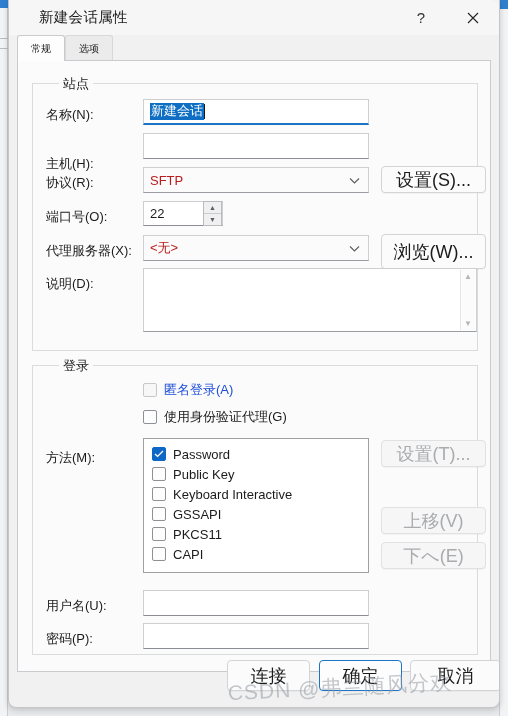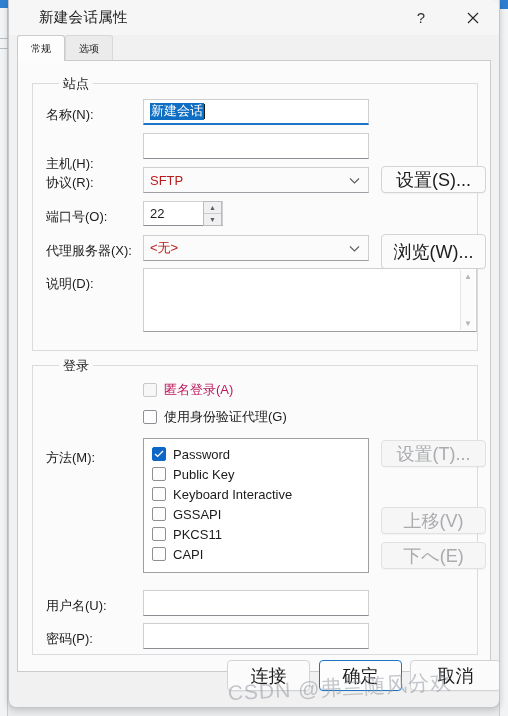--- a/index.html
+++ b/index.html
@@ -208,21 +208,21 @@
   .btn.disabled { color: #a9abae; background: #f6f6f6; border-color: #e0e1e3; }
   .btn.default { border: 1.5px solid #1b74c6; background: #fdfdfd; }
 
   
   .cb-row {
     position: absolute;
     display: flex; align-items: center;
     font-size: 13px; color: #1b1b1b;
     white-space: nowrap;
   }
-  .cb-row.disabled { color: #be185d; }
+  .cb-row.disabled { color: #1d4ed8; }
   .cbox {
     width: 14px; height: 14px; flex: 0 0 14px;
     border: 1px solid #8d9195;
     background: #fdfdfd;
     border-radius: 2px;
     margin-right: 7px;
     display: flex; align-items: center; justify-content: center;
   }
   .cb-row.disabled .cbox { border-color: #c6c8ca; background: #f7f7f7; }
   .cbox.checked {

